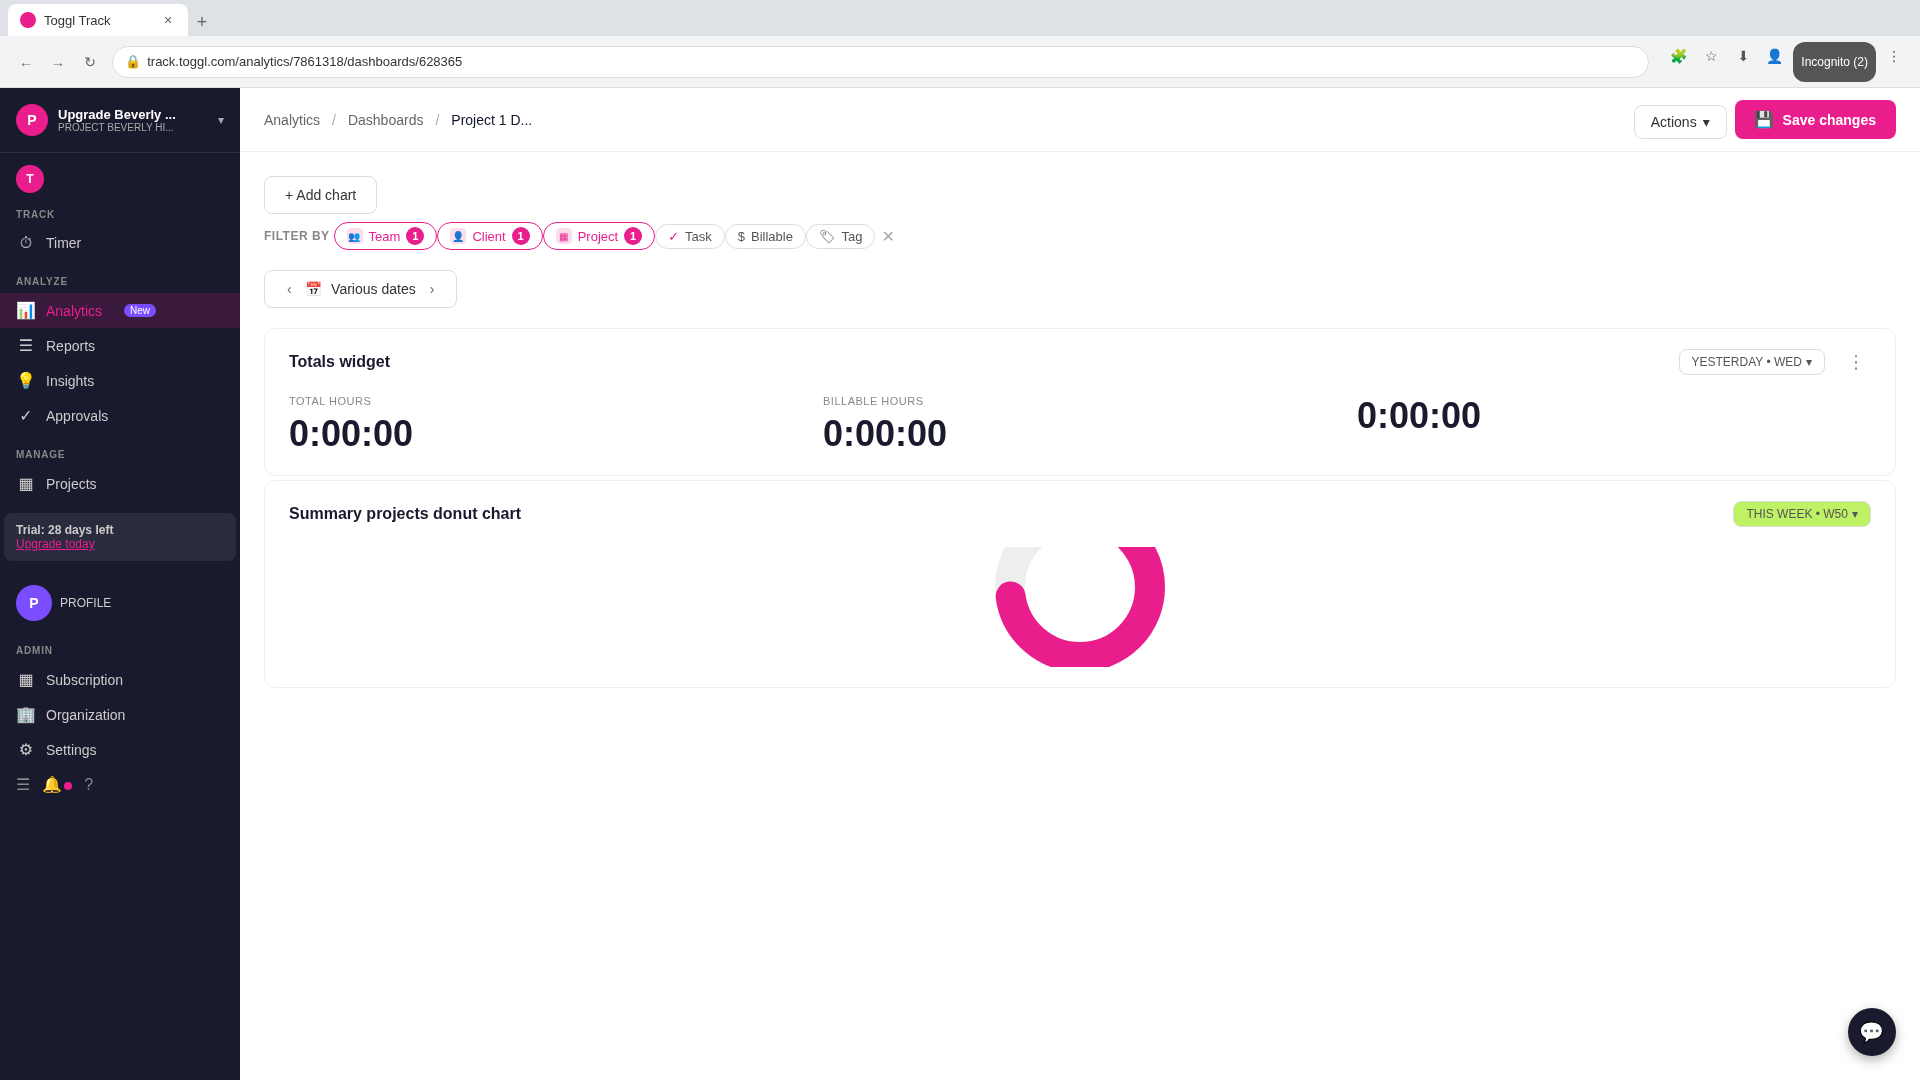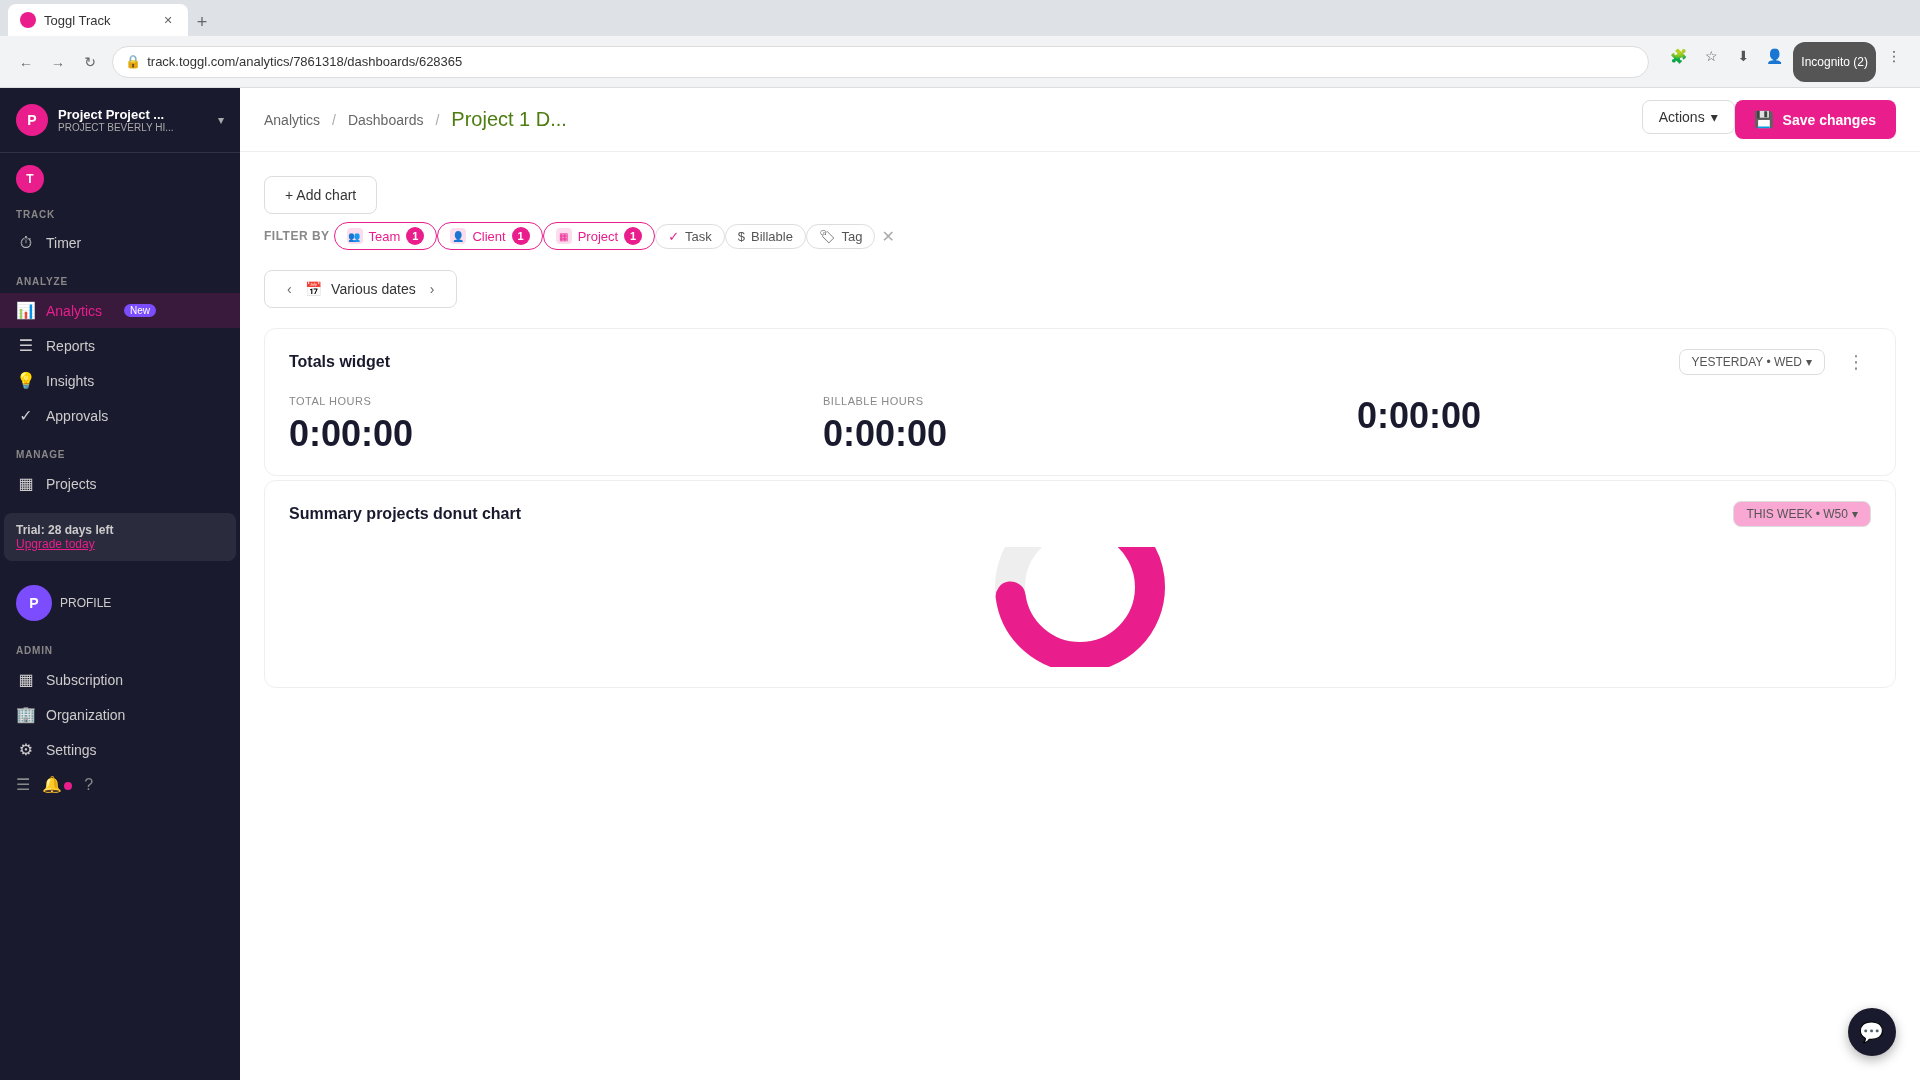--- a/index.html
+++ b/index.html
@@ -164,22 +164,22 @@
       height: 64px;
       display: flex;
       align-items: center;
       gap: 8px;
       flex-shrink: 0;
     }
     .breadcrumb-item {
       font-size: 14px; color: #666; cursor: pointer;
     }
     .breadcrumb-sep { color: #aaa; font-size: 14px; margin: 0 4px; }
-    .breadcrumb-current { font-size: 20px; color: #4d7c0f; }
-    .header-actions { margin-left: auto; display: flex; align-items: flex-start; }
+    .breadcrumb-current { font-size: 14px; color: #0f172a; }
+    .header-actions { margin-left: auto; display: flex; gap: 8px; align-items: flex-end; }
     .actions-btn {
       border: 1px solid #ddd;
       background: #fff;
       border-radius: 8px;
       padding: 8px 16px;
       font-size: 14px;
       cursor: pointer;
       display: flex;
       align-items: center;
       gap: 6px;
@@ -312,21 +312,21 @@
       grid-template-columns: repeat(3, 1fr);
       gap: 20px;
     }
     .total-item-label { font-size: 11px; color: #888; text-transform: uppercase; letter-spacing: 0.5px; margin-bottom: 6px; display: flex; align-items: center; gap: 4px; }
     .total-value { font-size: 36px; font-weight: 700; color: #1a1a2e; }
     .info-icon { color: #aaa; font-size: 13px; cursor: pointer; }
 
     
     .donut-header { display: flex; align-items: center; justify-content: space-between; margin-bottom: 20px; }
     .this-week-badge {
-      background: #f9a8d4; border: 1px solid #ddd;
+      background: #bef264; border: 1px solid #ddd;
       border-radius: 8px; padding: 5px 12px;
       font-size: 12px; color: #555;
       display: flex; align-items: center; gap: 4px;
       cursor: pointer;
     }
     .donut-container { display: flex; justify-content: center; height: 120px; overflow: hidden; position: relative; }
     .donut-svg { position: absolute; bottom: -20px; }
 
     
     .chat-btn {
@@ -389,21 +389,21 @@
 
 <div class="app">
 
   <div class="sidebar">
 
     <div class="sidebar-logo">
       <div class="logo-circle">
         <span>P</span>
       </div>
       <div>
-        <div class="sidebar-project-name">Project Project ...</div>
+        <div class="sidebar-project-name">Upgrade Beverly ...</div>
         <div class="sidebar-project-sub">PROJECT BEVERLY HI...</div>
       </div>
       <span class="sidebar-chevron">▾</span>
     </div>
 
     <div style="padding: 12px 16px 0; display:flex; align-items:center;">
       <div style="width:28px;height:28px;border-radius:50%;background:#e91e8c;display:flex;align-items:center;justify-content:center;">
         <span style="color:#fff;font-size:12px;font-weight:700;">T</span>
       </div>
     </div>

